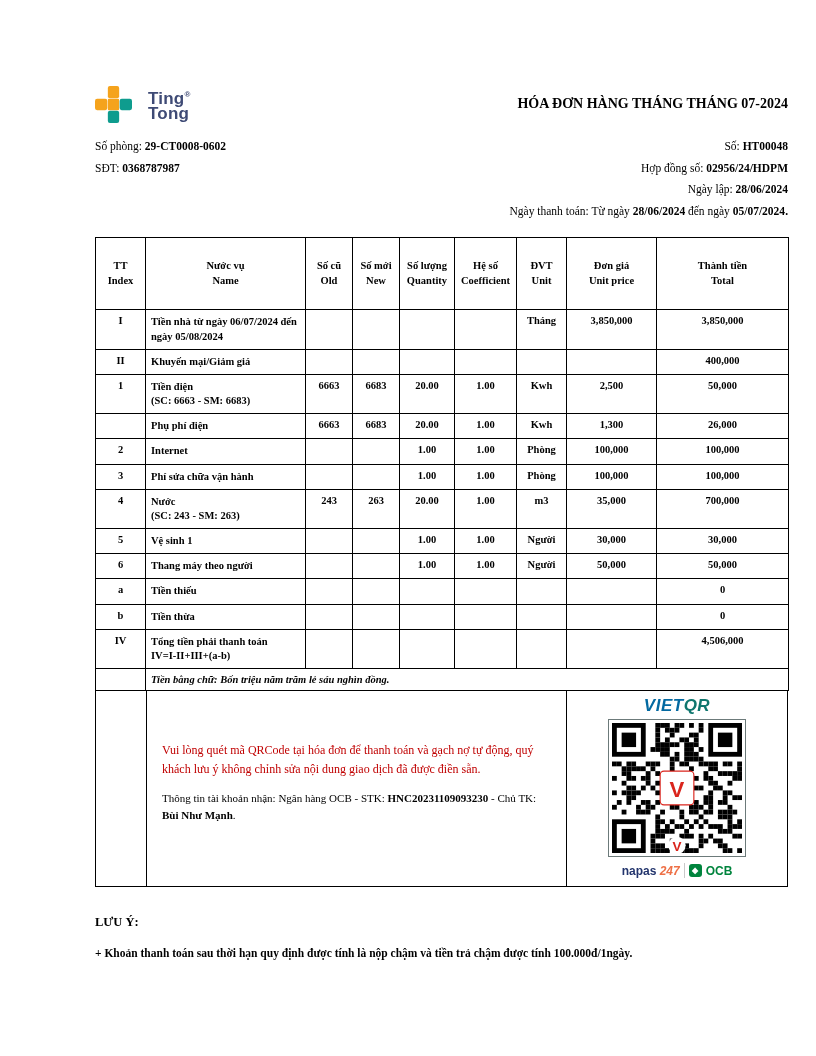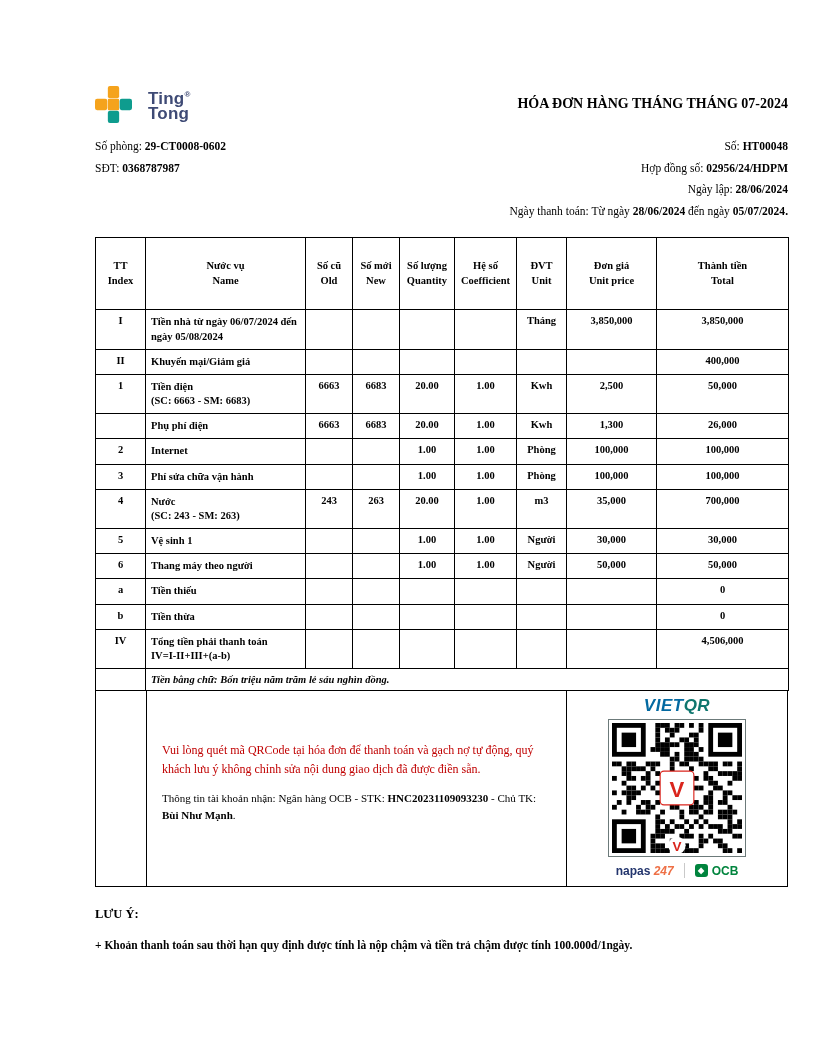--- a/index.html
+++ b/index.html
@@ -46,31 +46,31 @@
   .account-note{font-size:11px;line-height:1.6;margin-top:10px}
   .account-note b{font-weight:bold}
   .pb-qr{width:221px;flex:none;border-left:1px solid #000;display:flex;
          flex-direction:column;align-items:center;padding:5px 0 8px;box-sizing:border-box}
   .vietqr-logo{font-family:"Liberation Sans",sans-serif;font-style:italic;
                font-weight:bold;font-size:17px;letter-spacing:.5px;line-height:20px}
   .vietqr-viet{color:#0369a1}
   .vietqr-qr{color:#0f766e}
   .qr-frame{border:1px solid #6c7a7a;padding:3px;background:#fff;margin-top:3px}
   svg.qr{display:block;width:130px;height:130px}
-  .logos-row{display:flex;align-items:center;gap:10px;margin-top:auto;
+  .logos-row{display:flex;align-items:center;gap:4px;margin-top:auto;
              font-family:"Liberation Sans",sans-serif}
   .napas{font-weight:bold;font-size:12px;color:#23356d}
   .napas-247{color:#ee7046;font-style:italic;font-weight:bold}
   .logo-divider{width:1px;height:15px;background:#c9c9c9}
   .ocb{display:flex;align-items:center;gap:4px;font-weight:bold;font-size:12px;color:#00843d}
   .ocb-mark{width:13px;height:13px;background:#00843d;border-radius:3px;display:inline-flex;
             align-items:center;justify-content:center;color:#fff;font-size:8px;line-height:1}
 
   
-  .notes{margin-top:20px}
+  .notes{margin-top:28px}
   .note-title{font-weight:bold;font-size:12.5px}
   .note-line{font-weight:bold;font-size:11.5px;margin-top:17px}
 </style>
 </head>
 <body>
 
 <div class="page">
 
   <div class="header">
     <div class="logo">

